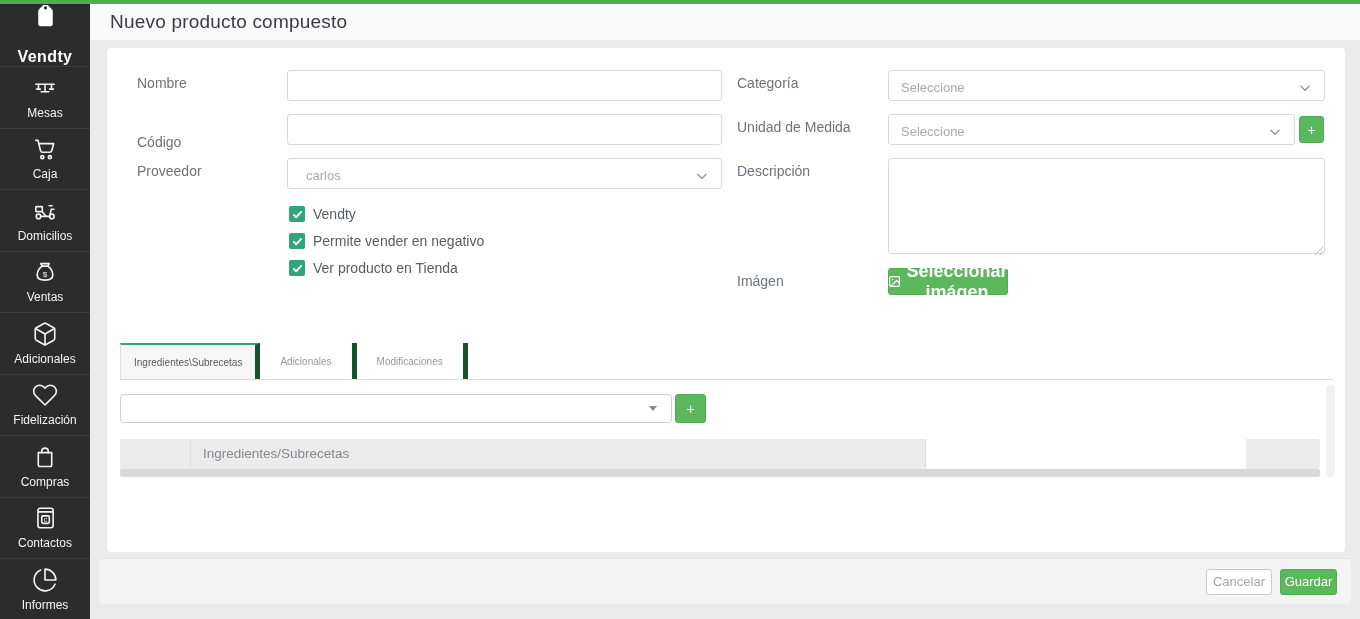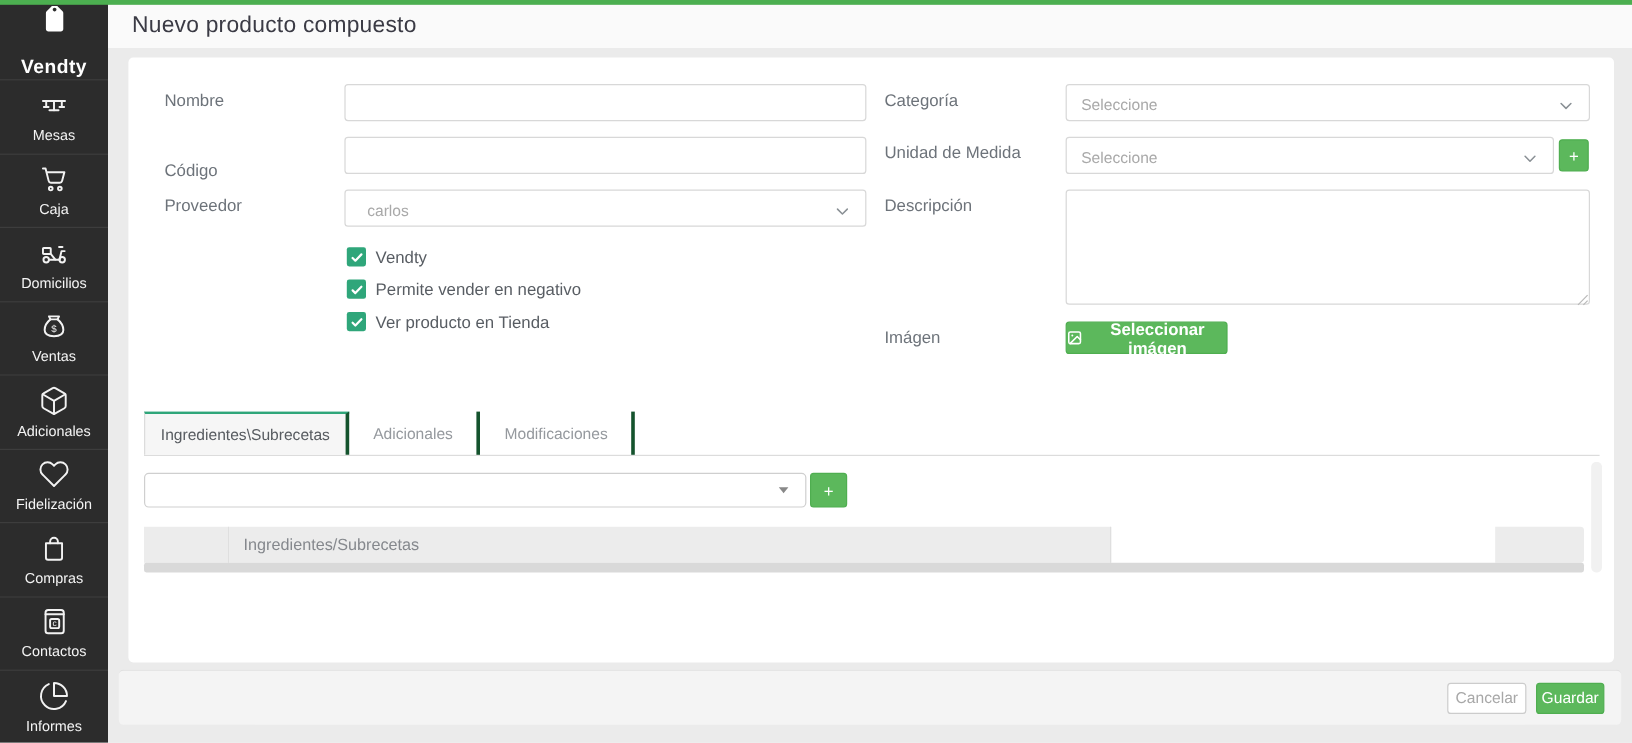--- a/index.html
+++ b/index.html
@@ -31,25 +31,25 @@
   .tinput{position:absolute;height:31px;border:1px solid #d8d8d8;border-radius:3px;font-size:13px;color:#555;padding:0 12px;background:#fff;outline:none;font-family:inherit}
   .selbox{position:absolute;height:31px;border:1px solid #d8d8d8;border-radius:3px;background:#fff;display:flex;align-items:center;justify-content:space-between;padding:4px 12px 0 18px;cursor:pointer}
   .selbox .val{font-size:13px;color:#a9a9a9}
   .selbox.pl12{padding-left:12px}
   .chk{position:absolute;width:16px;height:16px;background:#2fa67a;border-radius:2px;display:flex;align-items:center;justify-content:center;cursor:pointer}
   .chk-label{position:absolute;font-size:14px;color:#585d63;line-height:16px}
   .gbtn{background:#5cb85c;border:1px solid #4fae50;border-radius:3px;color:#fff;display:flex;align-items:center;justify-content:center;cursor:pointer;font-family:inherit}
   .plus{font-size:14px;line-height:1}
   .textarea{position:absolute;left:781px;top:110px;width:437px;height:96px;border:1px solid #d8d8d8;border-radius:3px;resize:none;outline:none;font-family:inherit;font-size:13px;color:#555;padding:6px 10px}
   .resize-h{position:absolute;left:1206px;top:194px;width:11px;height:11px;cursor:nwse-resize}
-  .img-btn{position:absolute;left:781px;top:220px;width:135px;height:27px;font-size:14px;font-weight:bold;gap:5px}
+  .img-btn{position:absolute;left:781px;top:220px;width:120px;height:27px;font-size:18px;font-weight:bold;gap:5px}
 
   
   .tabs{position:absolute;left:13px;top:295px;width:1213px;height:37px;border-bottom:1px solid #dcdcdc;display:flex}
-  .tab{font-size:13px;color:#95999e;display:flex;align-items:center;padding:0 20px;border-right:3px solid #14532d;cursor:pointer;white-space:nowrap}
+  .tab{font-size:10px;color:#95999e;display:flex;align-items:center;padding:0 20px;border-right:5px solid #14532d;cursor:pointer;white-space:nowrap}
   .tab.active{background:#f6f6f6;border-top:2px solid #2fa67a;border-left:1px solid #dcdcdc;color:#575b60;padding:0 13px}
 
   
   .ing-select{position:absolute;left:13px;top:346px;width:552px;height:29px;border:1px solid #cfcfcf;border-radius:4px;background:#fff;display:flex;align-items:center;justify-content:flex-end;padding-right:14px;cursor:pointer}
   .tri{width:0;height:0;border-left:4px solid transparent;border-right:4px solid transparent;border-top:5px solid #888}
   .ing-add{position:absolute;left:568px;top:346px;width:31px;height:29px}
   .th{position:absolute;top:391px;height:30px;background:#ececec;border-right:1px solid #dfdfdf;font-size:13.5px;color:#85888d;line-height:30px;padding-left:12px;white-space:nowrap;overflow:hidden}
   .th.a{left:13px;width:71px}
   .th.b{left:84px;width:735px}
   .th.c{left:819px;width:320px}

